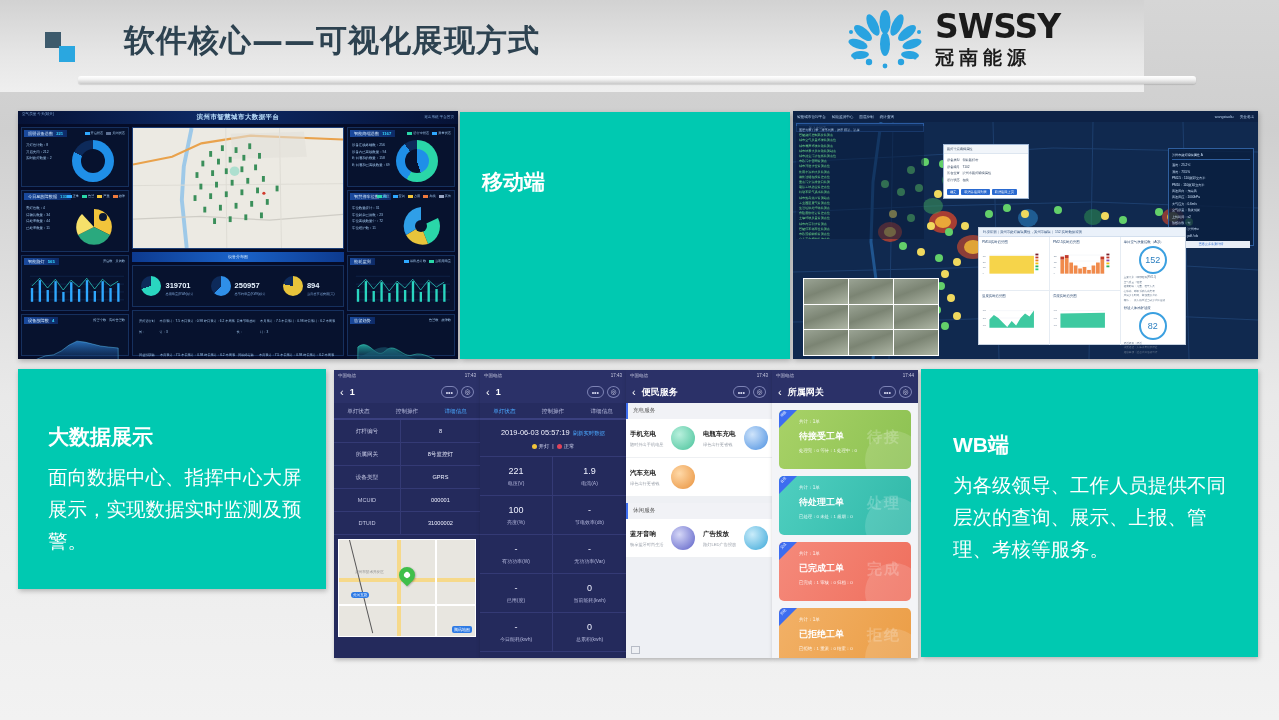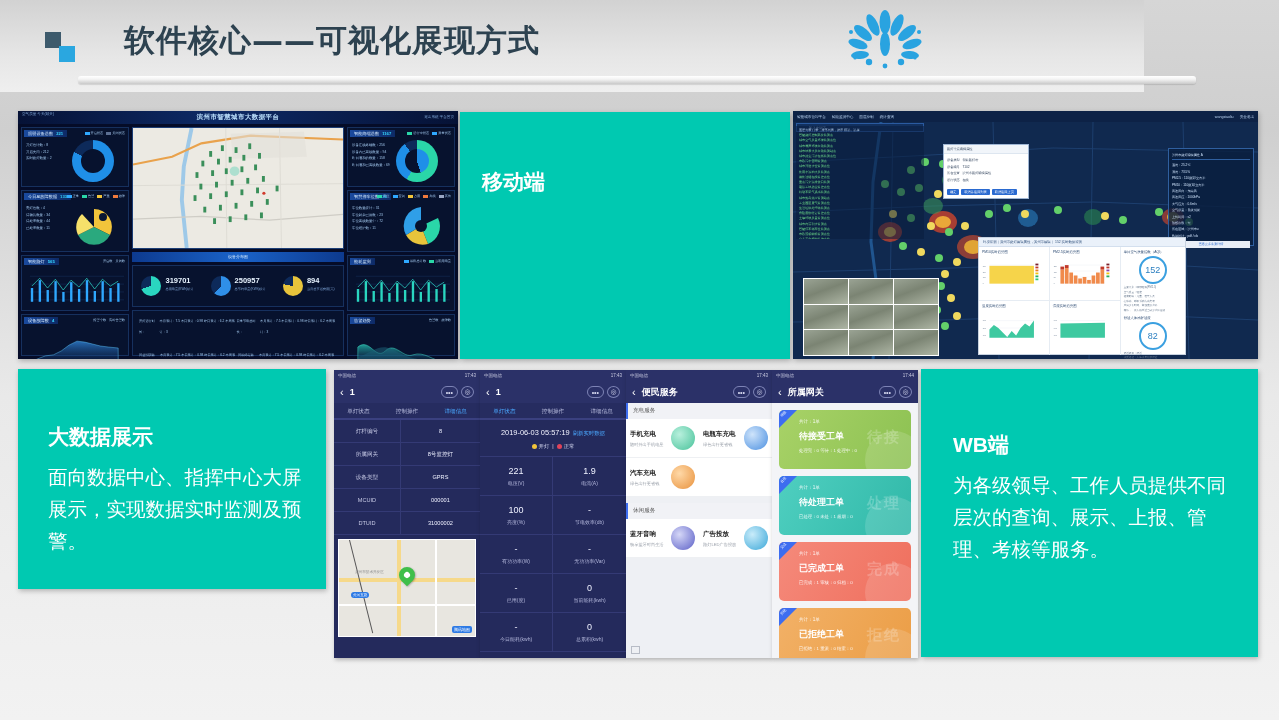--- a/index.html
+++ b/index.html
@@ -148,21 +148,21 @@
            padding:1px 4px; font-size:4.2px; color:#d8ecff; }
   .d-cap b { color:#35d7ff; margin-left:3px; }
   .d-legend { position:absolute; right:3px; top:3px; font-size:3.2px; color:#9fc4ea; display:flex; gap:3px; }
   .d-legend i { display:inline-block; width:5px; height:3px; margin-right:1px; vertical-align:middle; font-style:normal; }
   .d-lines { position:absolute; left:4px; top:14px; font-size:3.4px; color:#9fc4ea; line-height:6.5px; }
   .d-map { flex:1; background:#e9e6df; border:1px solid #1c3e76; position:relative; overflow:hidden; }
   .d-mapbar { height:10px; background:linear-gradient(90deg,#0d3a8f,#1a63c9,#0d3a8f); text-align:center;
               font-size:4px; color:#d8ecff; line-height:10px; }
   .d-kpis { height:42px; background:#07122e; border:1px solid #16305e; display:flex;
             align-items:center; justify-content:space-around; }
-  .d-kpi { display:flex; align-items:flex-start; gap:4px; }
+  .d-kpi { display:flex; align-items:flex-end; gap:4px; }
   .d-kpi .num { font-size:7.5px; color:#e8f4ff; font-weight:bold; }
   .d-kpi .lbl { font-size:3.2px; color:#7fa6d8; margin-top:2px; }
   .d-foot { height:46px; background:#07122e; border:1px solid #16305e; padding:5px 6px;
             font-size:3.2px; color:#9fc4ea; line-height:11px; }
   .d-foot .fr { display:flex; justify-content:space-between; }
 
   .donut { border-radius:50%; }
 
   
   .m-top { height:11px; background:#0d2246; display:flex; align-items:center; padding:0 4px; gap:6px; }
@@ -172,21 +172,21 @@
   .m-tree { position:absolute; left:3px; top:4px; width:128px; bottom:120px; background:rgba(10,30,62,.55);
             font-size:3.1px; color:#6fe08a; line-height:5.2px; padding:2px 3px; overflow:hidden; }
   .m-search { position:absolute; left:3px; top:1px; width:128px; height:9px; background:#12305e;
               border:1px solid #2a5aa0; }
   .m-right { position:absolute; right:4px; top:26px; width:86px; height:98px; background:rgba(10,30,62,.82);
              border:1px solid #2f5f9f; font-size:3.1px; color:#cfe3fb; padding:3px; line-height:6.4px; }
   .m-cams { position:absolute; left:10px; bottom:3px; width:136px; height:78px;
             display:grid; grid-template-columns:repeat(3,1fr); grid-template-rows:repeat(3,1fr); gap:1px;
             background:#fff; padding:1px; }
   .m-cam { background:linear-gradient(160deg,#9aa394,#7b8473 45%,#aeb6a5); }
-  .m-panel { position:absolute; left:185px; bottom:4px; right:72px; height:118px; background:#fff;
+  .m-panel { position:absolute; left:185px; bottom:14px; right:72px; height:118px; background:#fff;
              border:1px solid #c7d2e0; }
   .m-ptitle { height:9px; background:#eaf1fa; border-bottom:1px solid #d3dfee; font-size:3.4px;
               color:#31517c; padding:2px 4px; }
   .m-charts { display:grid; grid-template-columns:1.1fr 1.1fr 1fr; height:108px; }
   .m-chart { border-right:1px solid #e6ecf3; padding:3px; }
   .m-ch-t { font-size:3.4px; color:#2c4a72; margin-bottom:2px; }
   .aqi-circle { width:28px; height:28px; border-radius:50%; border:2px solid #3ba0e0; display:flex;
                 align-items:center; justify-content:center; font-size:9px; color:#2b7fc0; margin:2px auto; }
   .m-popup { position:absolute; left:150px; top:22px; width:86px; background:#fff; border:1px solid #9fb6d4;
              font-size:3.2px; color:#33455e; }
@@ -222,20 +222,24 @@
           <ellipse cx="46" cy="34" rx="5" ry="12"></ellipse>
           <circle cx="30" cy="52" r="3.2"></circle>
           <circle cx="62" cy="52" r="3.2"></circle>
           <circle cx="46" cy="56" r="2.4"></circle>
           <circle cx="12" cy="22" r="2"></circle>
           <circle cx="80" cy="22" r="2"></circle>
           <circle cx="16" cy="48" r="1.6"></circle>
           <circle cx="76" cy="48" r="1.6"></circle>
         </g>
       </svg>
+    </div>
+    <div id="logo-text">
+      <div id="logo-en">SWSSY</div>
+      <div id="logo-cn">冠南能源</div>
     </div>
   </div>
 </div>
 
 <div class="panel" id="dash-tl">
   <div class="d-bar">
     <div class="lft">空气质量  今天(晴天)</div>
     <div class="dtt">滨州市智慧城市大数据平台</div>
     <div class="rgt">退出系统    平台首页</div>
   </div>

